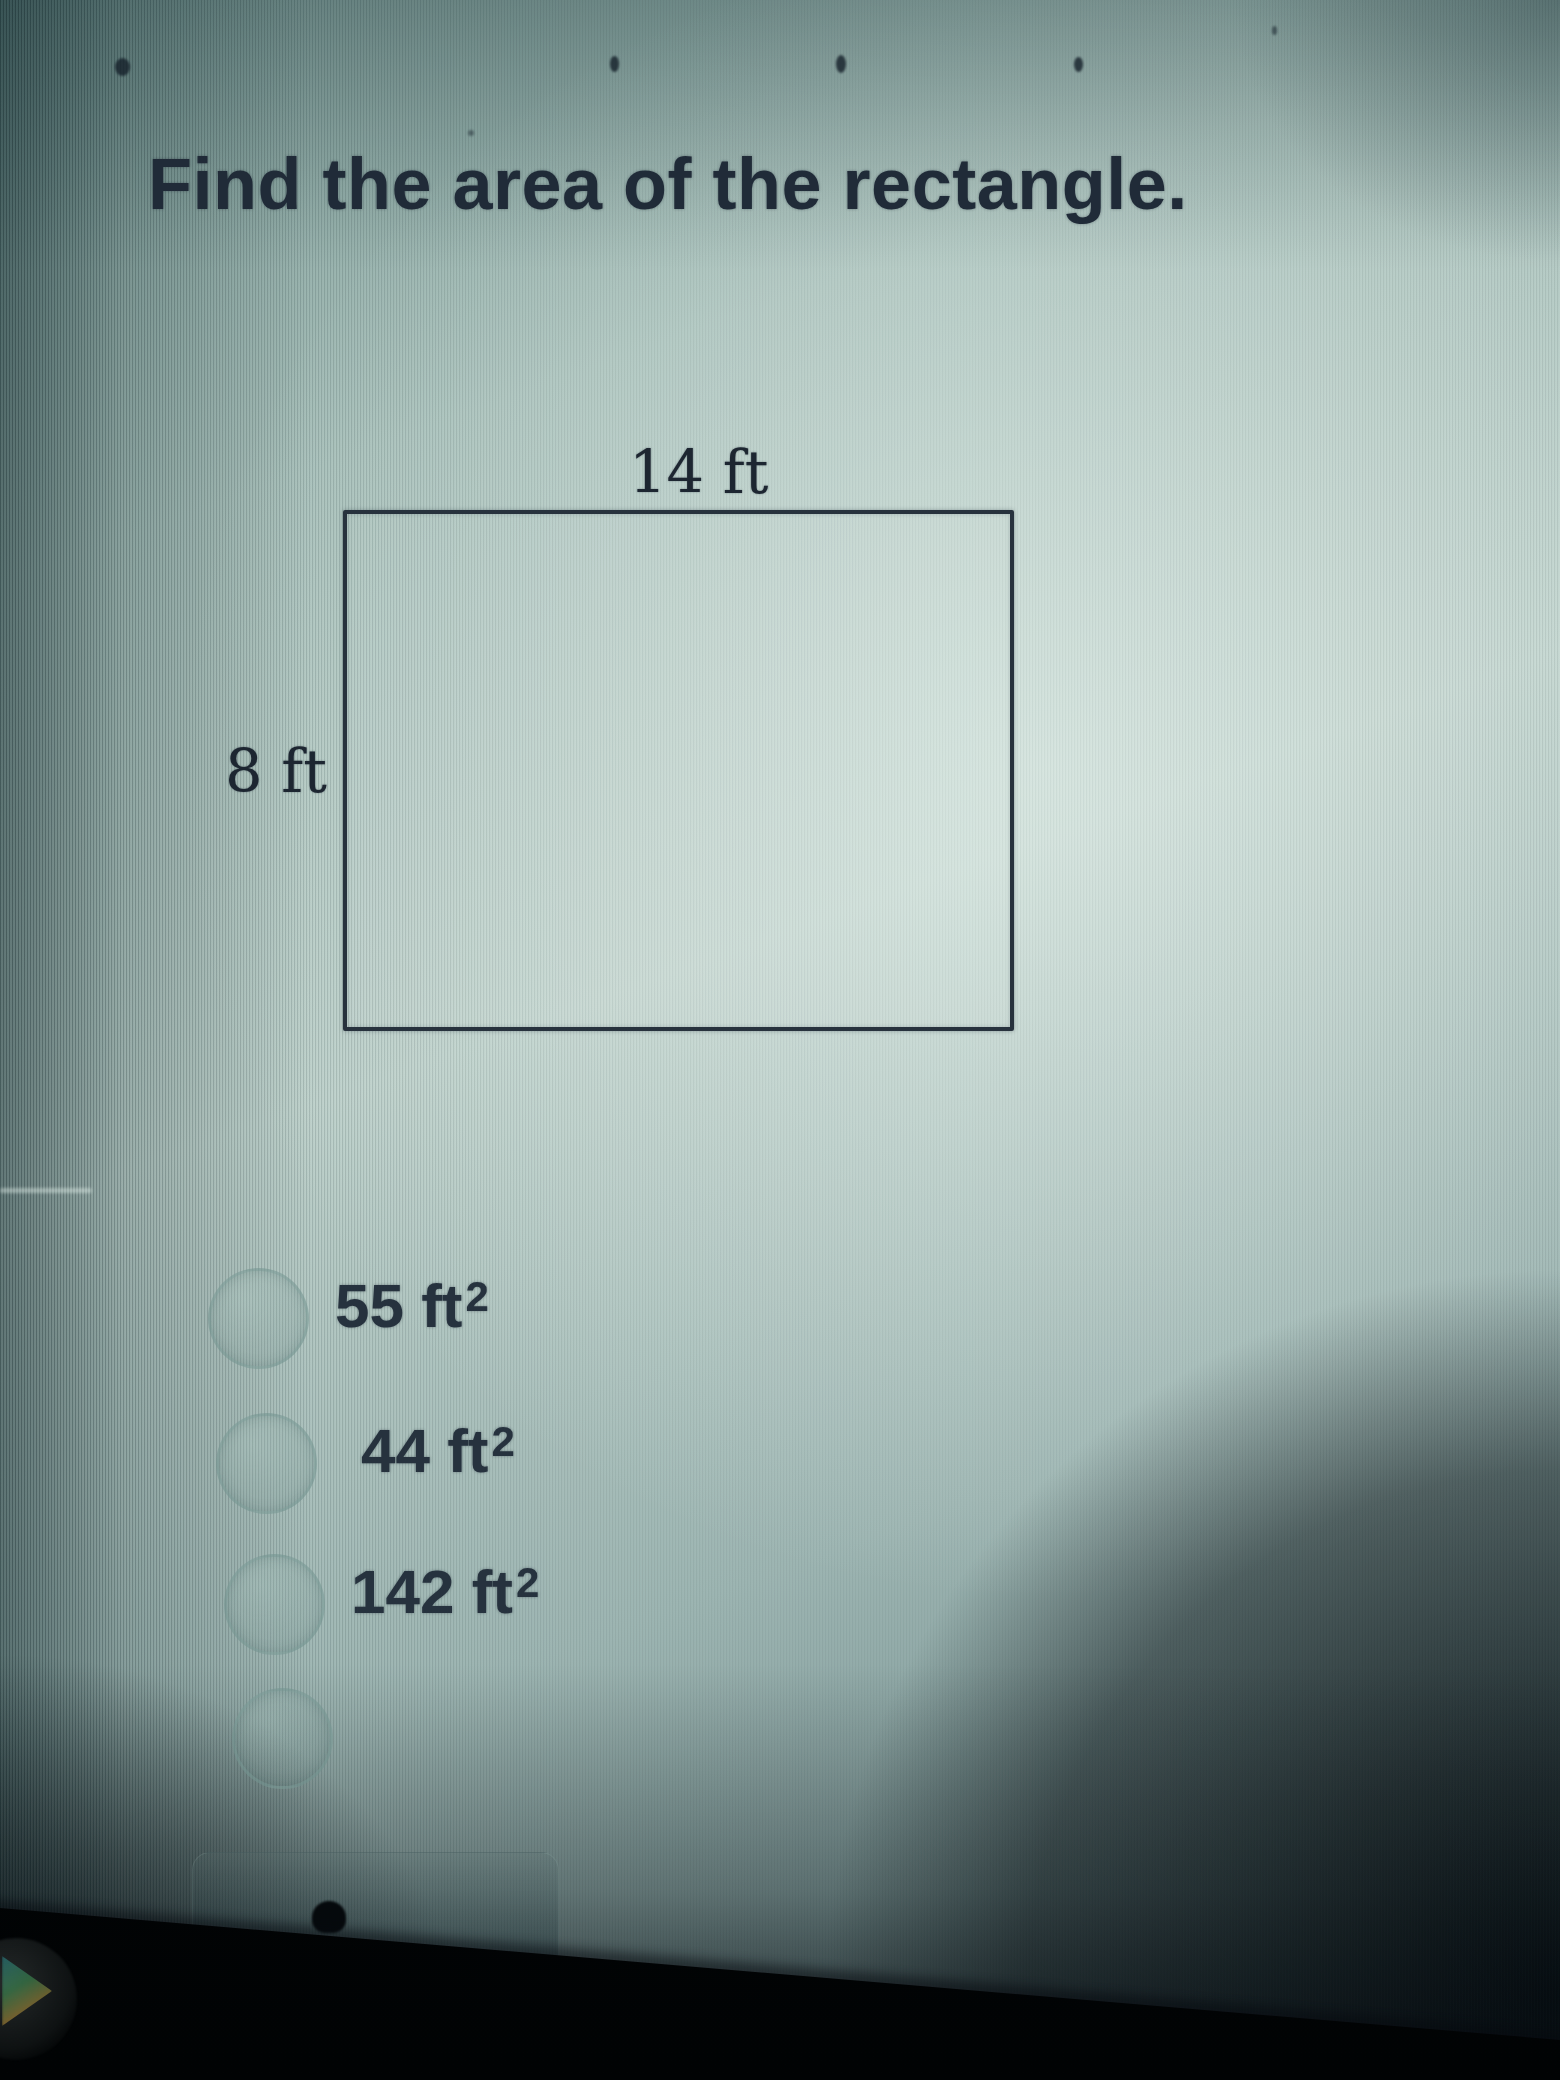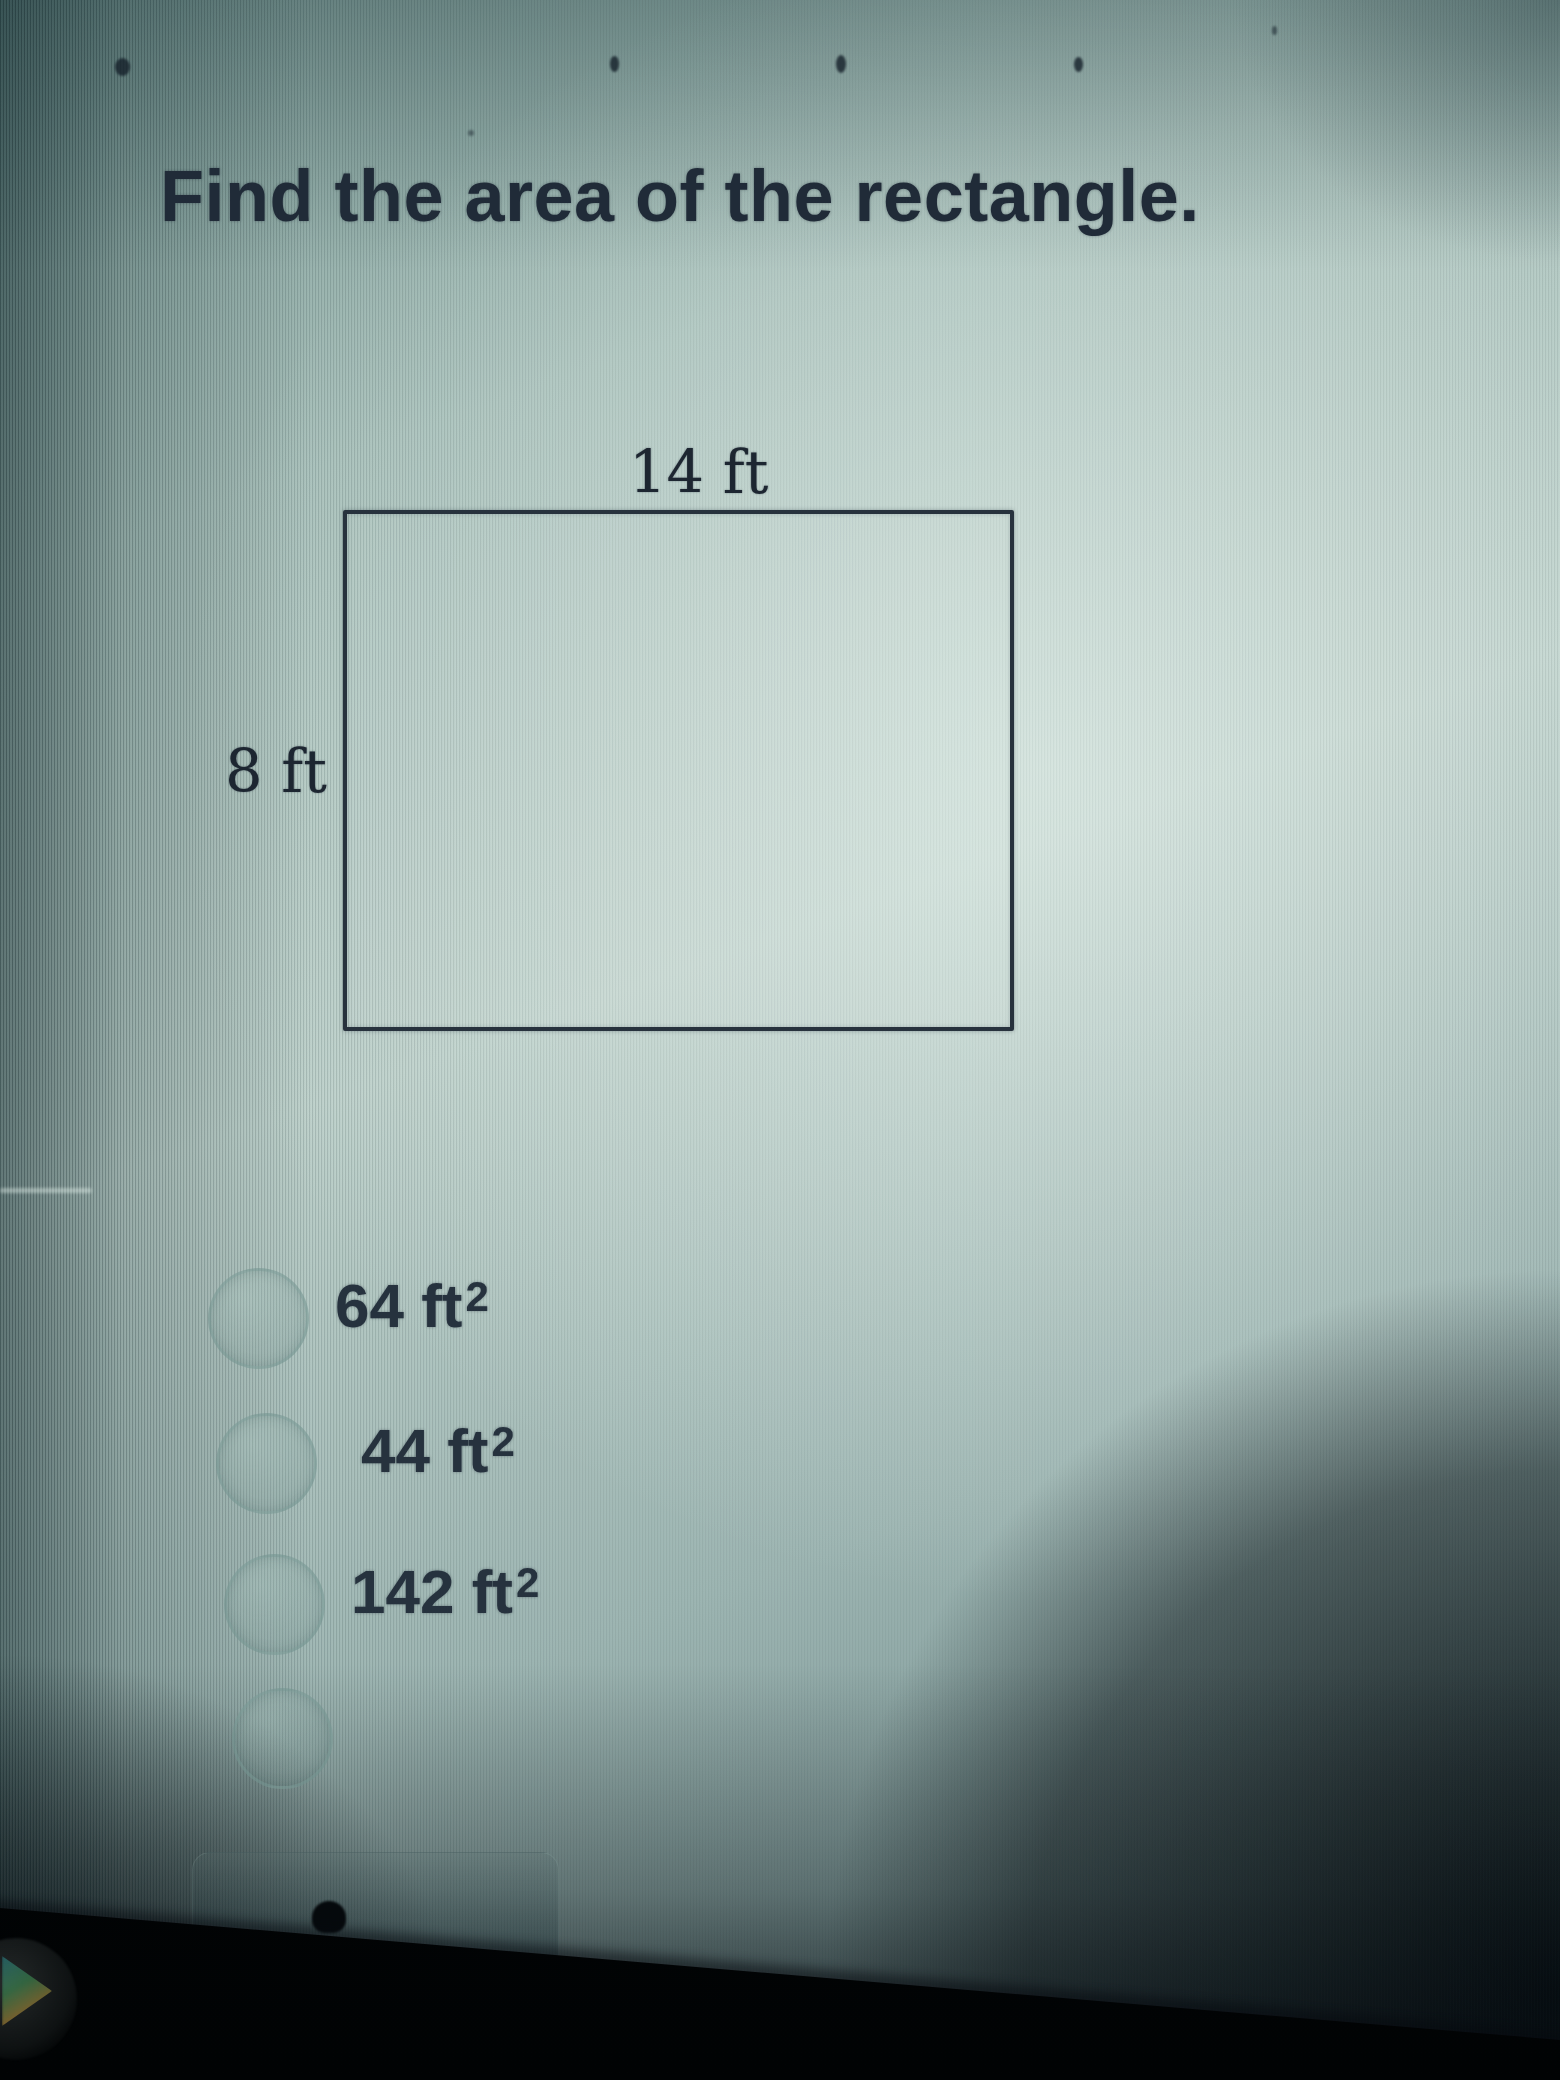--- a/index.html
+++ b/index.html
@@ -20,21 +20,21 @@
   .moire{
     position:absolute;inset:0;pointer-events:none;
     background:repeating-linear-gradient(90deg,
       rgba(10,28,32,0.30) 0px, rgba(10,28,32,0.30) 1px,
       rgba(235,250,245,0.06) 1.6px, rgba(10,28,32,0.00) 3px);
     -webkit-mask-image:linear-gradient(90deg, rgba(0,0,0,0.95) 0%, rgba(0,0,0,0.55) 14%, rgba(0,0,0,0.22) 38%, rgba(0,0,0,0.12) 62%, rgba(0,0,0,0.28) 100%);
     mask-image:linear-gradient(90deg, rgba(0,0,0,0.95) 0%, rgba(0,0,0,0.55) 14%, rgba(0,0,0,0.22) 38%, rgba(0,0,0,0.12) 62%, rgba(0,0,0,0.28) 100%);
   }
   .speck{position:absolute;background:#15202a;border-radius:50%;opacity:.8;filter:blur(1px);}
   .title{
-    position:absolute;left:148px;top:145px;margin:12px;
+    position:absolute;left:148px;top:145px;margin:0;
     font-size:72px;font-weight:600;letter-spacing:.5px;line-height:1.1;
     color:#202b38;text-shadow:0 0 3px rgba(25,35,48,0.4);
   }
   .rect{
     position:absolute;left:343px;top:510px;width:663px;height:513px;
     border:4px solid #27323d;border-radius:2px;
     background:rgba(255,255,255,0.04);
     box-shadow:0 0 4px rgba(35,45,58,0.35), inset 0 0 4px rgba(35,45,58,0.2);
   }
   .dim{
@@ -108,21 +108,21 @@
   <div class="speck" style="left:468px;top:130px;width:6px;height:6px;opacity:.45;"></div>
 
   <h1 class="title">Find the area of the rectangle.</h1>
 
   <div class="dim dim-top">14 ft</div>
   <div class="dim dim-side">8 ft</div>
   <div class="rect"></div>
 
   <div class="option" style="left:208px;top:1270px;">
     <span class="radio"></span>
-    <span class="option-label"><span>64 ft</span><sup>2</sup></span>
+    <span class="option-label"><span>55 ft</span><sup>2</sup></span>
   </div>
   <div class="option" style="left:216px;top:1415px;gap:44px;">
     <span class="radio"></span>
     <span class="option-label"><span>44 ft</span><sup>2</sup></span>
   </div>
   <div class="option" style="left:224px;top:1556px;">
     <span class="radio"></span>
     <span class="option-label"><span>142 ft</span><sup>2</sup></span>
   </div>
   <div class="option" style="left:232px;top:1690px;">

